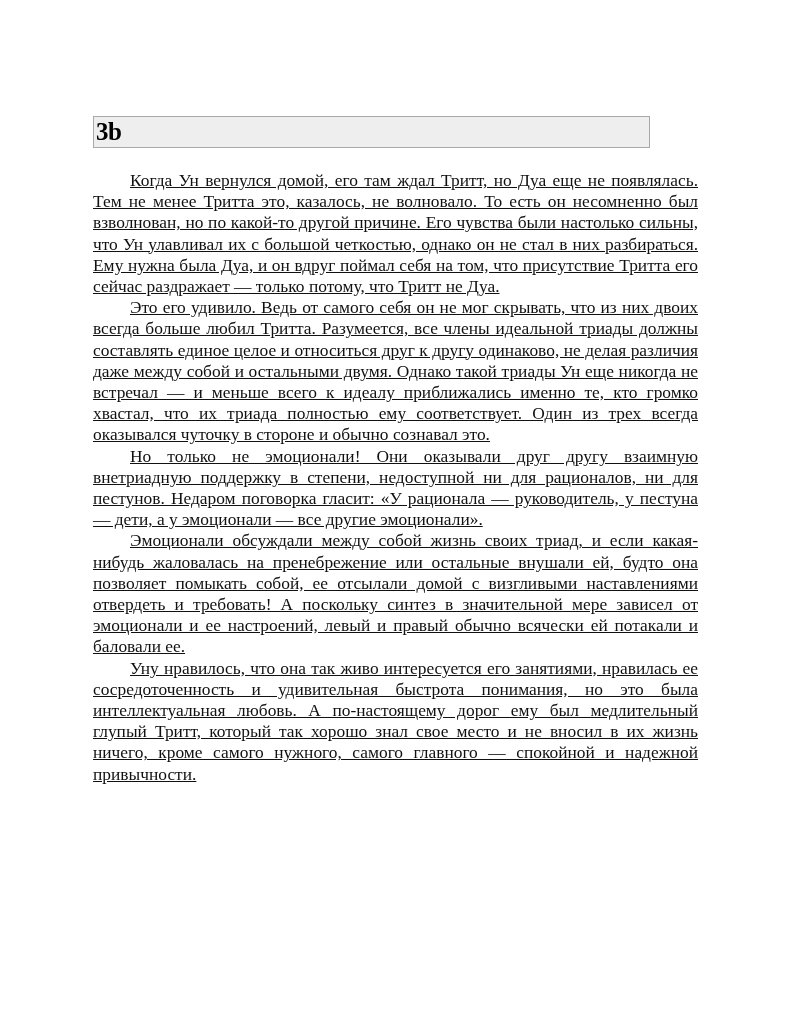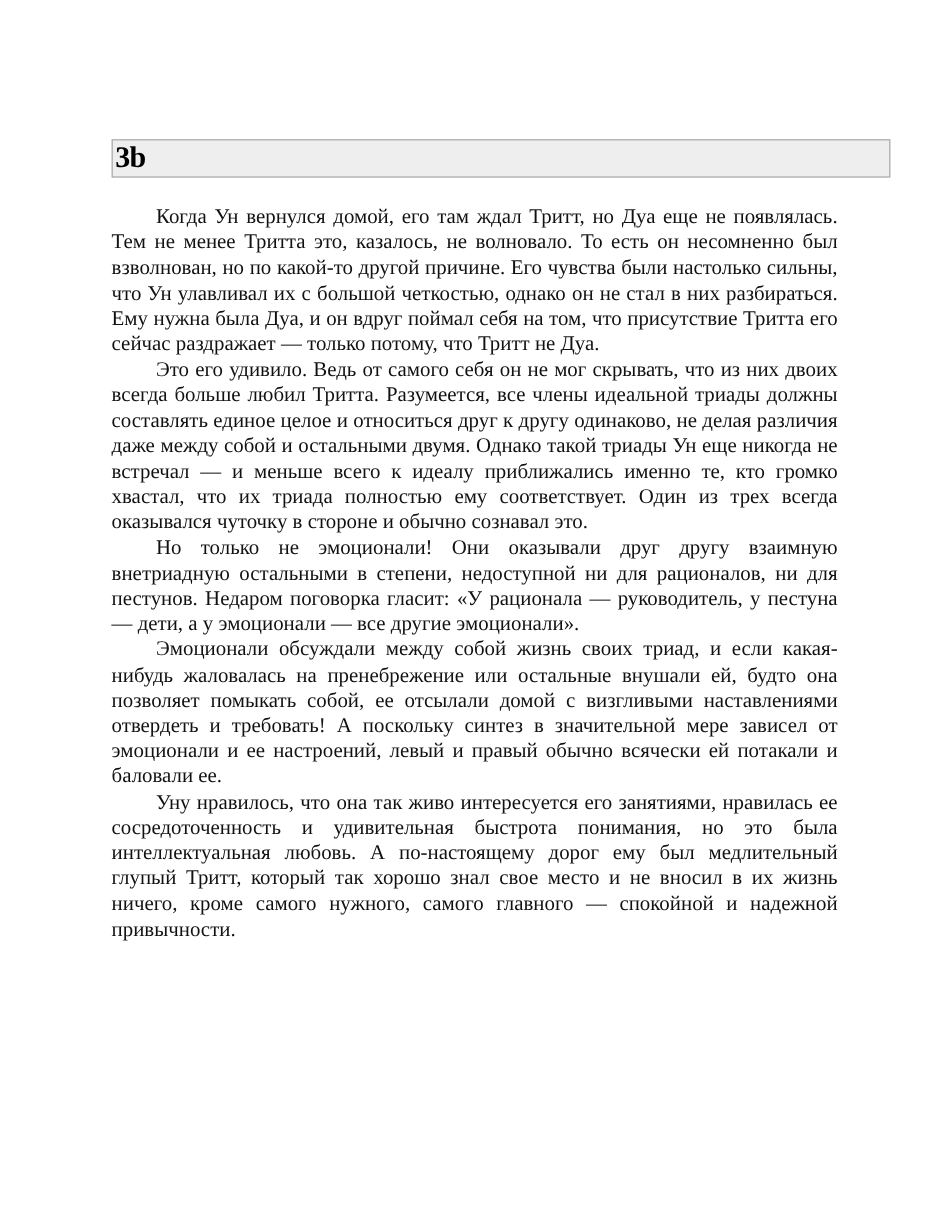--- a/index.html
+++ b/index.html
@@ -16,21 +16,21 @@
       color: #111111;
     }
     .page {
       position: absolute;
       left: 93px;
       top: 116px;
       width: 605px;
     }
     .section-header {
       box-sizing: border-box;
-      width: 649px;
+      width: 557px;
       height: 32px;
       background: #eeeeee;
       border: 1px solid #a9a9a9;
       padding: 0 2px;
       font-family: "Liberation Serif", serif;
       font-weight: bold;
       font-size: 25px;
       line-height: 29px;
       color: #000000;
       letter-spacing: -0.5px;
@@ -38,27 +38,28 @@
     .body-text {
       margin-top: 22px;
     }
     .para {
       margin: 0;
       font-size: 17.4px;
       line-height: 21.2px;
       text-align: justify;
       text-indent: 37px;
       hyphens: none;
+      text-decoration: underline;
     }
   </style>
 </head>
 <body>
 
 <div class="page">
   <div class="section-header">3b</div>
   <div class="body-text">
     <p class="para">Когда Ун вернулся домой, его там ждал Тритт, но Дуа еще не появлялась. Тем не менее Тритта это, казалось, не волновало. То есть он несомненно был взволнован, но по какой-то другой причине. Его чувства были настолько сильны, что Ун улавливал их с большой четкостью, однако он не стал в них разбираться. Ему нужна была Дуа, и он вдруг поймал себя на том, что присутствие Тритта его сейчас раздражает — только потому, что Тритт не Дуа.</p>
     <p class="para">Это его удивило. Ведь от самого себя он не мог скрывать, что из них двоих всегда больше любил Тритта. Разумеется, все члены идеальной триады должны составлять единое целое и относиться друг к другу одинаково, не делая различия даже между собой и остальными двумя. Однако такой триады Ун еще никогда не встречал — и меньше всего к идеалу приближались именно те, кто громко хвастал, что их триада полностью ему соответствует. Один из трех всегда оказывался чуточку в стороне и обычно сознавал это.</p>
-    <p class="para">Но только не эмоционали! Они оказывали друг другу взаимную внетриадную остальными в степени, недоступной ни для рационалов, ни для пестунов. Недаром поговорка гласит: «У рационала — руководитель, у пестуна — дети, а у эмоционали — все другие эмоционали».</p>
+    <p class="para">Но только не эмоционали! Они оказывали друг другу взаимную внетриадную поддержку в степени, недоступной ни для рационалов, ни для пестунов. Недаром поговорка гласит: «У рационала — руководитель, у пестуна — дети, а у эмоционали — все другие эмоционали».</p>
     <p class="para">Эмоционали обсуждали между собой жизнь своих триад, и если какая-нибудь жаловалась на пренебрежение или остальные внушали ей, будто она позволяет помыкать собой, ее отсылали домой с визгливыми наставлениями отвердеть и требовать! А поскольку синтез в значительной мере зависел от эмоционали и ее настроений, левый и правый обычно всячески ей потакали и баловали ее.</p>
     <p class="para">Уну нравилось, что она так живо интересуется его занятиями, нравилась ее сосредоточенность и удивительная быстрота понимания, но это была интеллектуальная любовь. А по-настоящему дорог ему был медлительный глупый Тритт, который так хорошо знал свое место и не вносил в их жизнь ничего, кроме самого нужного, самого главного — спокойной и надежной привычности.</p>
   </div>
 </div>
 
 </body></html>

